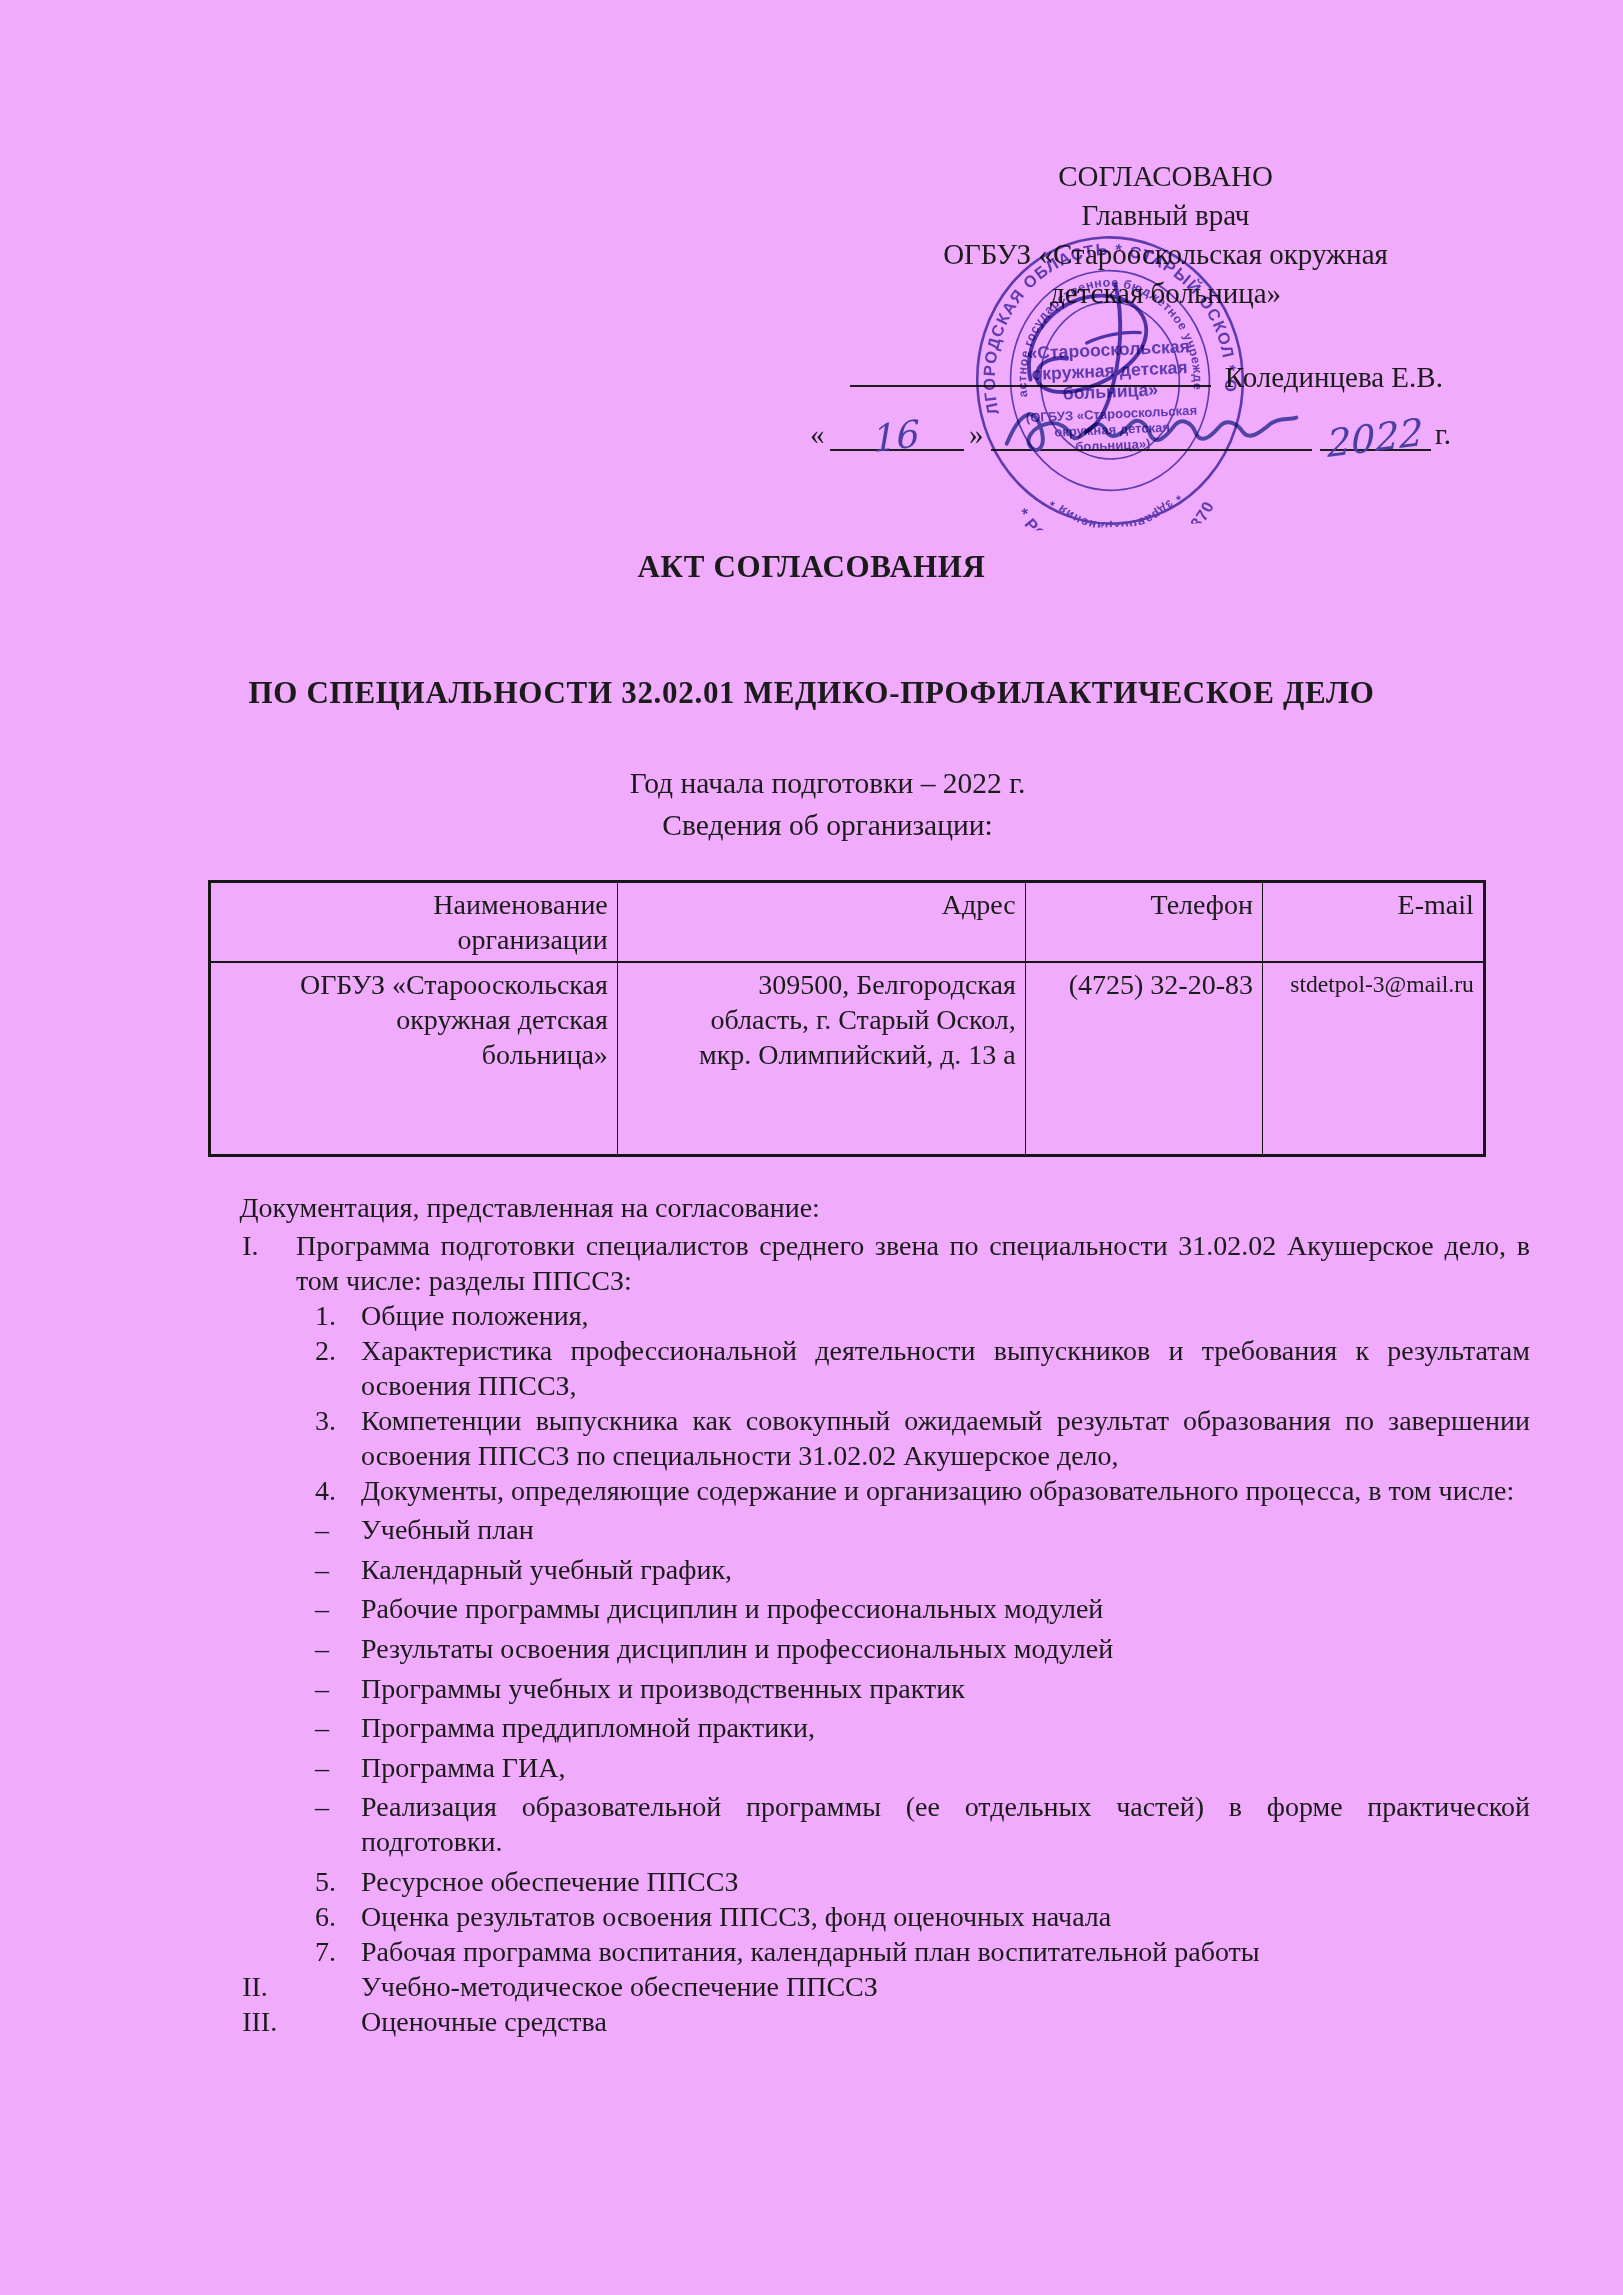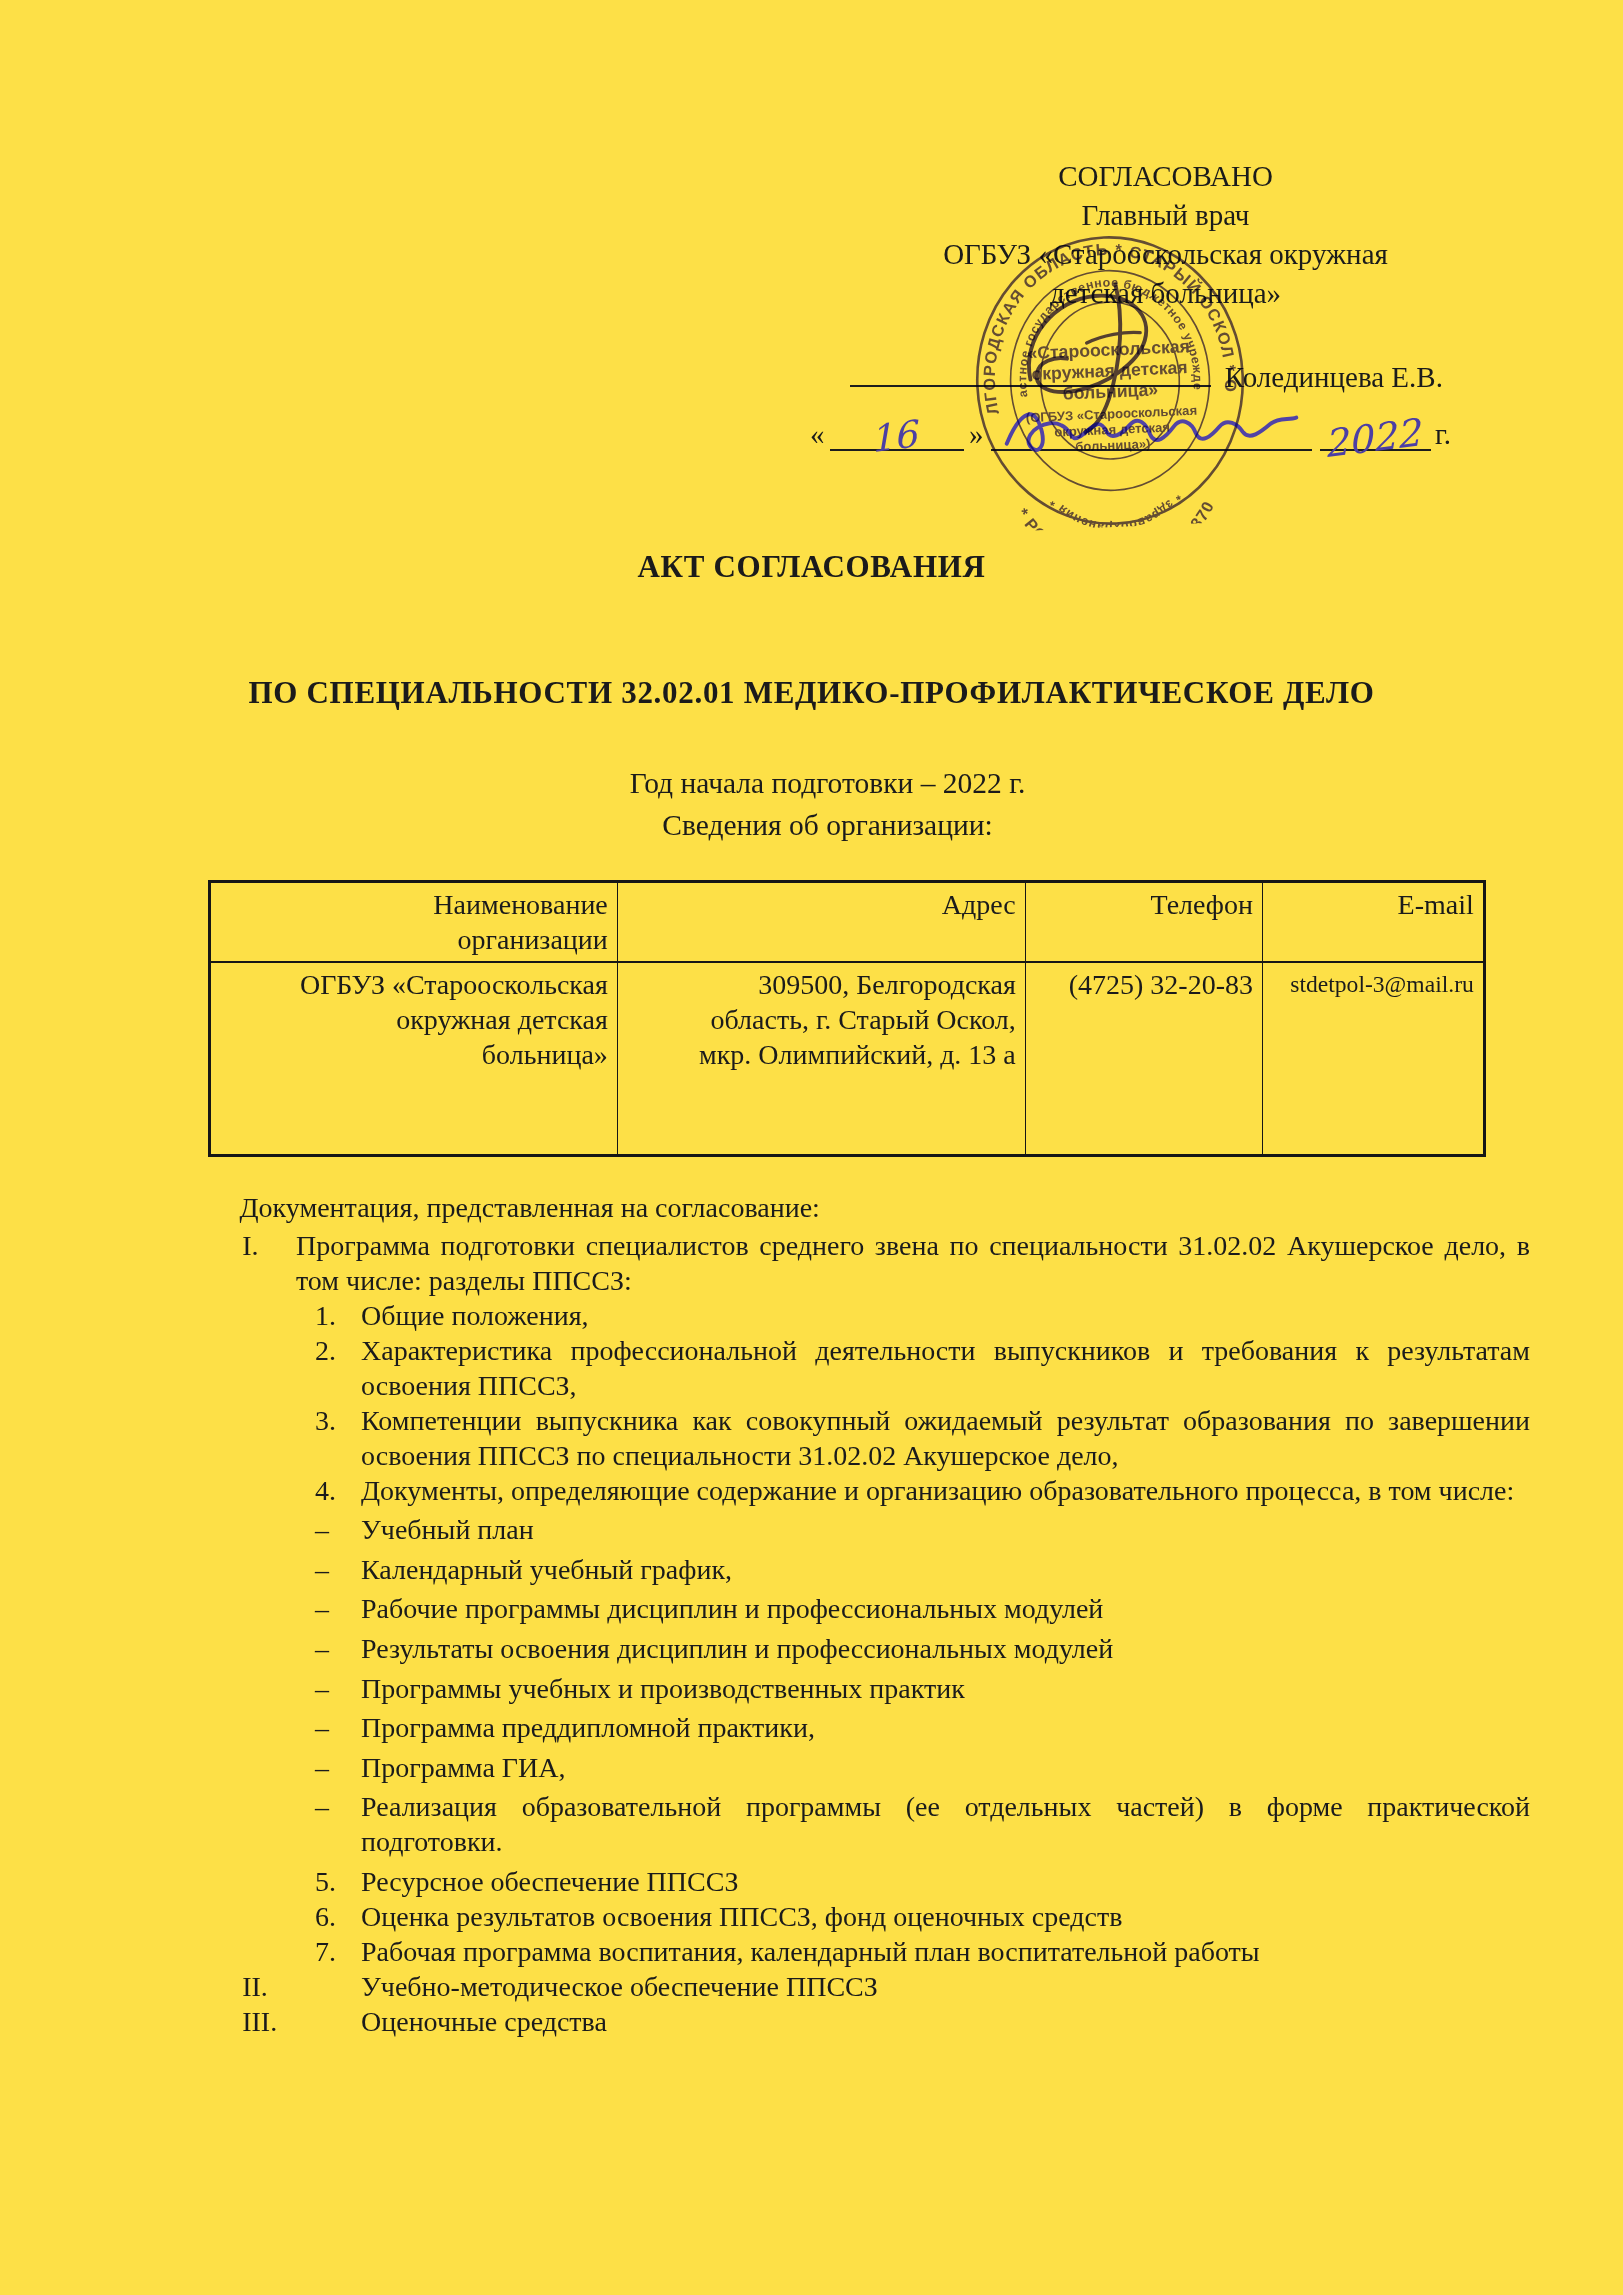--- a/index.html
+++ b/index.html
@@ -1,19 +1,19 @@
 <!DOCTYPE html>
 <html lang="ru" style="font-size:10.5px"><head>
 <meta charset="utf-8">
 <style>
   * { margin:0; padding:0; box-sizing:border-box; }
   html,body { background:#ffffff; }
   body { width:1623px; height:2295px; position:relative;
          font-family:"Liberation Serif","DejaVu Serif",serif; color:#1b1b1b; }
-  .page { position:absolute; inset:0; background:#fde047; overflow:hidden; }
+  .page { position:absolute; inset:0; background:#f0abfc; overflow:hidden; }
 
   
   .approval { position:absolute; left:871px; top:157px; width:589px;
               text-align:center; font-size:29px; line-height:39px; z-index:2; }
   .sig-row { position:absolute; left:850px; top:353px; width:655px;
              font-size:29px; z-index:2; white-space:nowrap; }
   .sig-line { display:inline-block; width:361px; border-bottom:2px solid #1d1d1d;
               height:34px; vertical-align:baseline; }
   .signee { margin-left:6.5px; }
 
@@ -193,21 +193,21 @@
         <div class="doc-item lvl-num"><span class="marker">4.</span><span>Документы, определяющие содержание и организацию образовательного процесса, в том числе:</span></div>
         <div class="doc-item lvl-dash"><span class="marker">–</span><span>Учебный план</span></div>
         <div class="doc-item lvl-dash"><span class="marker">–</span><span>Календарный учебный график,</span></div>
         <div class="doc-item lvl-dash"><span class="marker">–</span><span>Рабочие программы дисциплин и профессиональных модулей</span></div>
         <div class="doc-item lvl-dash"><span class="marker">–</span><span>Результаты освоения дисциплин и профессиональных модулей</span></div>
         <div class="doc-item lvl-dash"><span class="marker">–</span><span>Программы учебных и производственных практик</span></div>
         <div class="doc-item lvl-dash"><span class="marker">–</span><span>Программа преддипломной практики,</span></div>
         <div class="doc-item lvl-dash"><span class="marker">–</span><span>Программа ГИА,</span></div>
         <div class="doc-item lvl-dash"><span class="marker">–</span><span>Реализация  образовательной программы (ее отдельных частей) в форме практической подготовки.</span></div>
         <div class="doc-item lvl-num"><span class="marker">5.</span><span>Ресурсное обеспечение ППССЗ</span></div>
-        <div class="doc-item lvl-num"><span class="marker">6.</span><span>Оценка результатов освоения ППССЗ, фонд оценочных средств</span></div>
+        <div class="doc-item lvl-num"><span class="marker">6.</span><span>Оценка результатов освоения ППССЗ, фонд оценочных начала</span></div>
         <div class="doc-item lvl-num"><span class="marker">7.</span><span>Рабочая программа воспитания, календарный план воспитательной работы</span></div>
         <div class="doc-item lvl-roman2"><span class="marker">II.</span><span>Учебно-методическое обеспечение ППССЗ</span></div>
         <div class="doc-item lvl-roman2"><span class="marker">III.</span><span>Оценочные средства</span></div>
       </div>
   </div>
 
 </div>
 
 
 </body></html>

